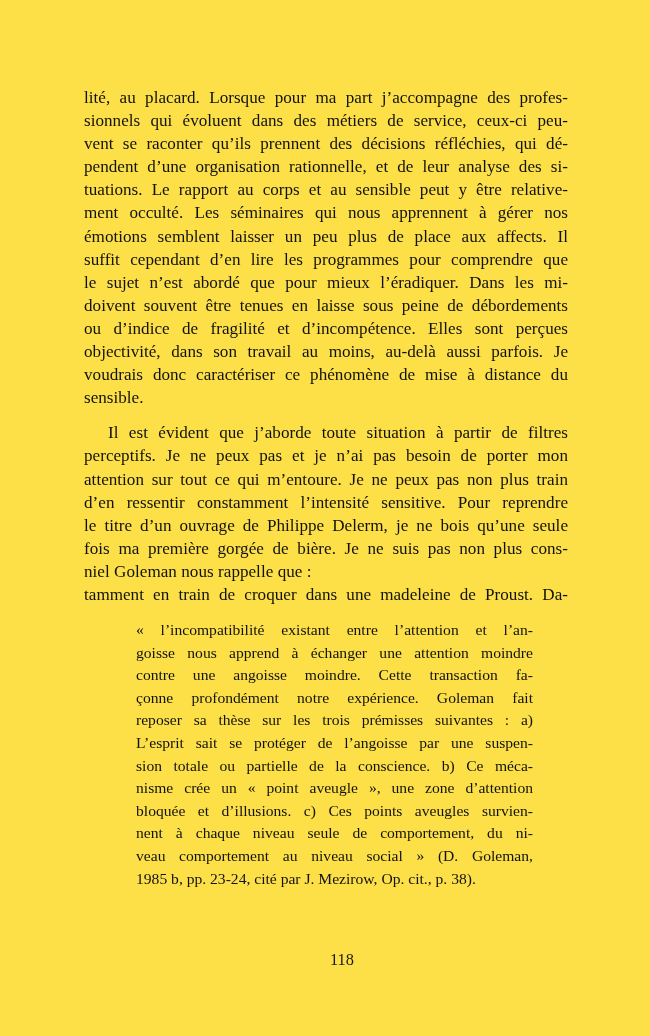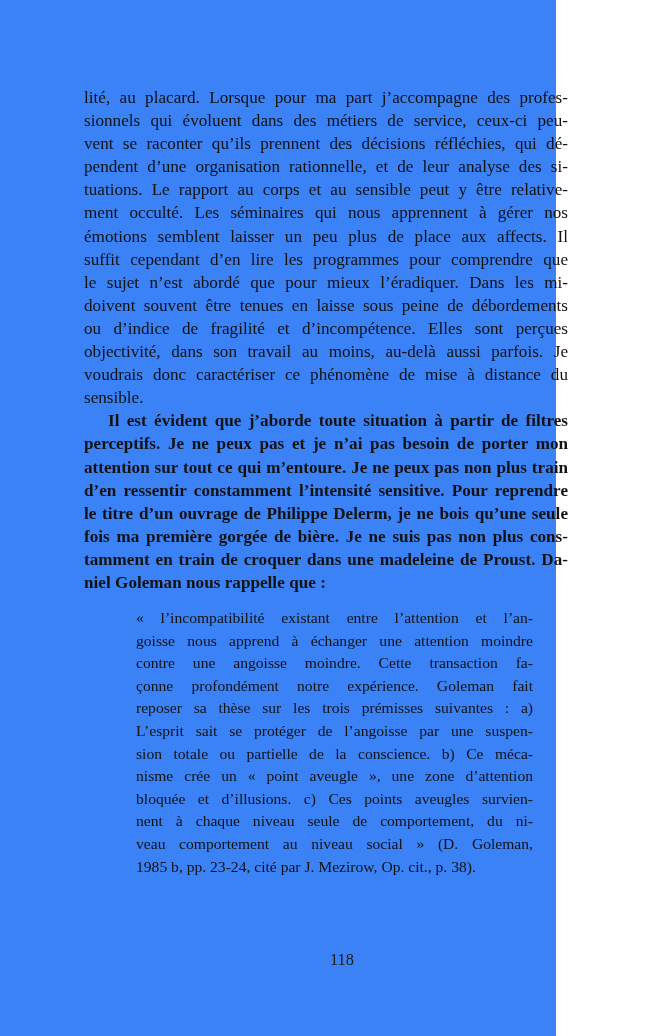--- a/index.html
+++ b/index.html
@@ -15,23 +15,23 @@
     overflow: hidden;
     font-family: "Liberation Serif", "DejaVu Serif", serif;
     color: #121212;
     -webkit-font-smoothing: antialiased;
   }
 
   .page {
     position: absolute;
     left: 0;
     top: 0;
-    width: 556px;
+    width: 650px;
     height: 1036px;
-    background: #3b82f6;
+    background: #fde047;
   }
 
   .text-block {
     position: absolute;
     left: 84px;
     top: 86px;
     width: 484px;
   }
 
   p.body-par {
@@ -39,22 +39,21 @@
     font-size: 17.1px;
     line-height: 23.1px;
     text-align: justify;
     text-justify: inter-word;
     hyphens: none;
     word-spacing: 0.1px;
     letter-spacing: 0.02px;
   }
 
   p.body-par.run-on {
-    margin-top: 0;
-    font-weight: bold;
+    margin-top: 12px;
   }
 
   .blockquote {
     margin: 8px;
     margin-top: 13px;
     margin-left: 36px;
     margin-right: 35px;
     font-size: 15.6px;
     line-height: 22.6px;
     text-align: justify;
@@ -116,22 +115,22 @@
         <span class="ln last">sensible.</span>
       </p>
 
     <p class="body-par run-on" id="paragraph-2">
         <span class="ln first-indent">Il est évident que j’aborde toute situation à partir de filtres</span>
         <span class="ln">perceptifs. Je ne peux pas et je n’ai pas besoin de porter mon</span>
         <span class="ln">attention sur tout ce qui m’entoure. Je ne peux pas non plus train</span>
         <span class="ln">d’en ressentir constamment l’intensité sensitive. Pour reprendre</span>
         <span class="ln">le titre d’un ouvrage de Philippe Delerm, je ne bois qu’une seule</span>
         <span class="ln">fois ma première gorgée de bière. Je ne suis pas non plus cons-</span>
+        <span class="ln last">niel Goleman nous rappelle que :</span>
         <span class="ln">tamment en train de croquer dans une madeleine de Proust. Da-</span>
-        <span class="ln last">niel Goleman nous rappelle que :</span>
       </p>
 
     <blockquote class="blockquote bq" id="blockquote-1">
         <span class="ln first-indent">« l’incompatibilité existant entre l’attention et l’an-</span>
         <span class="ln">goisse nous apprend à échanger une attention moindre</span>
         <span class="ln">contre une angoisse moindre. Cette transaction fa-</span>
         <span class="ln">çonne profondément notre expérience. Goleman fait</span>
         <span class="ln">reposer sa thèse sur les trois prémisses suivantes : a)</span>
         <span class="ln">L’esprit sait se protéger de l’angoisse par une suspen-</span>
         <span class="ln">sion totale ou partielle de la conscience. b) Ce méca-</span>

